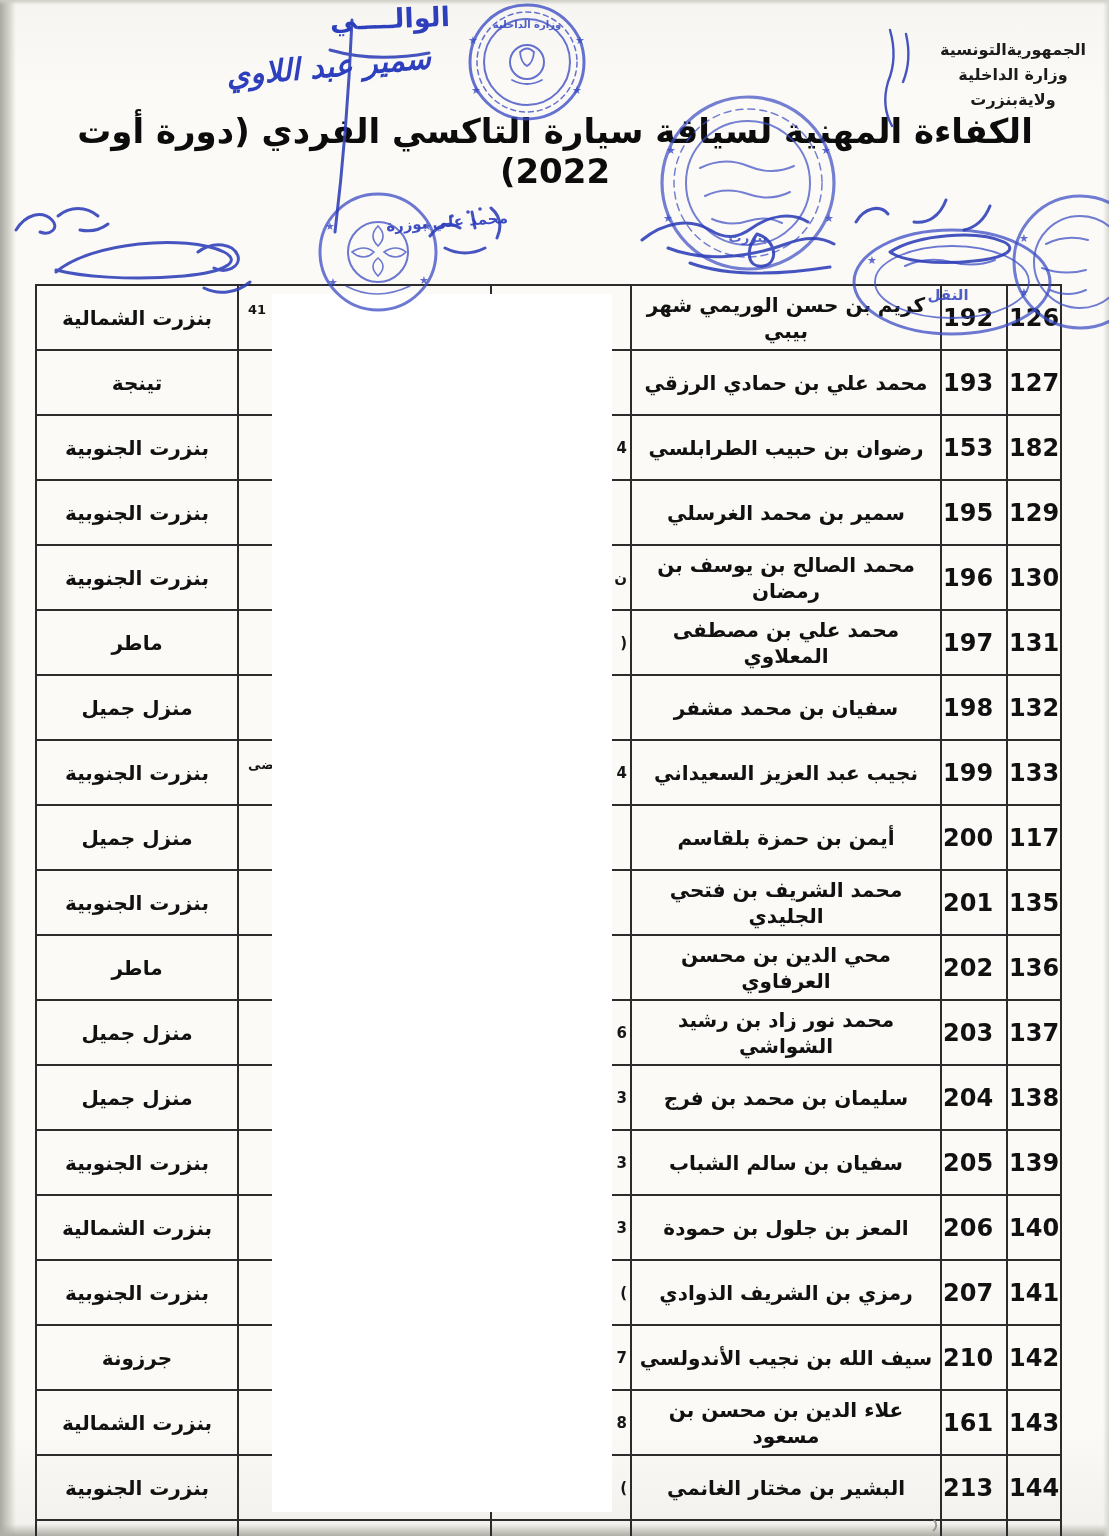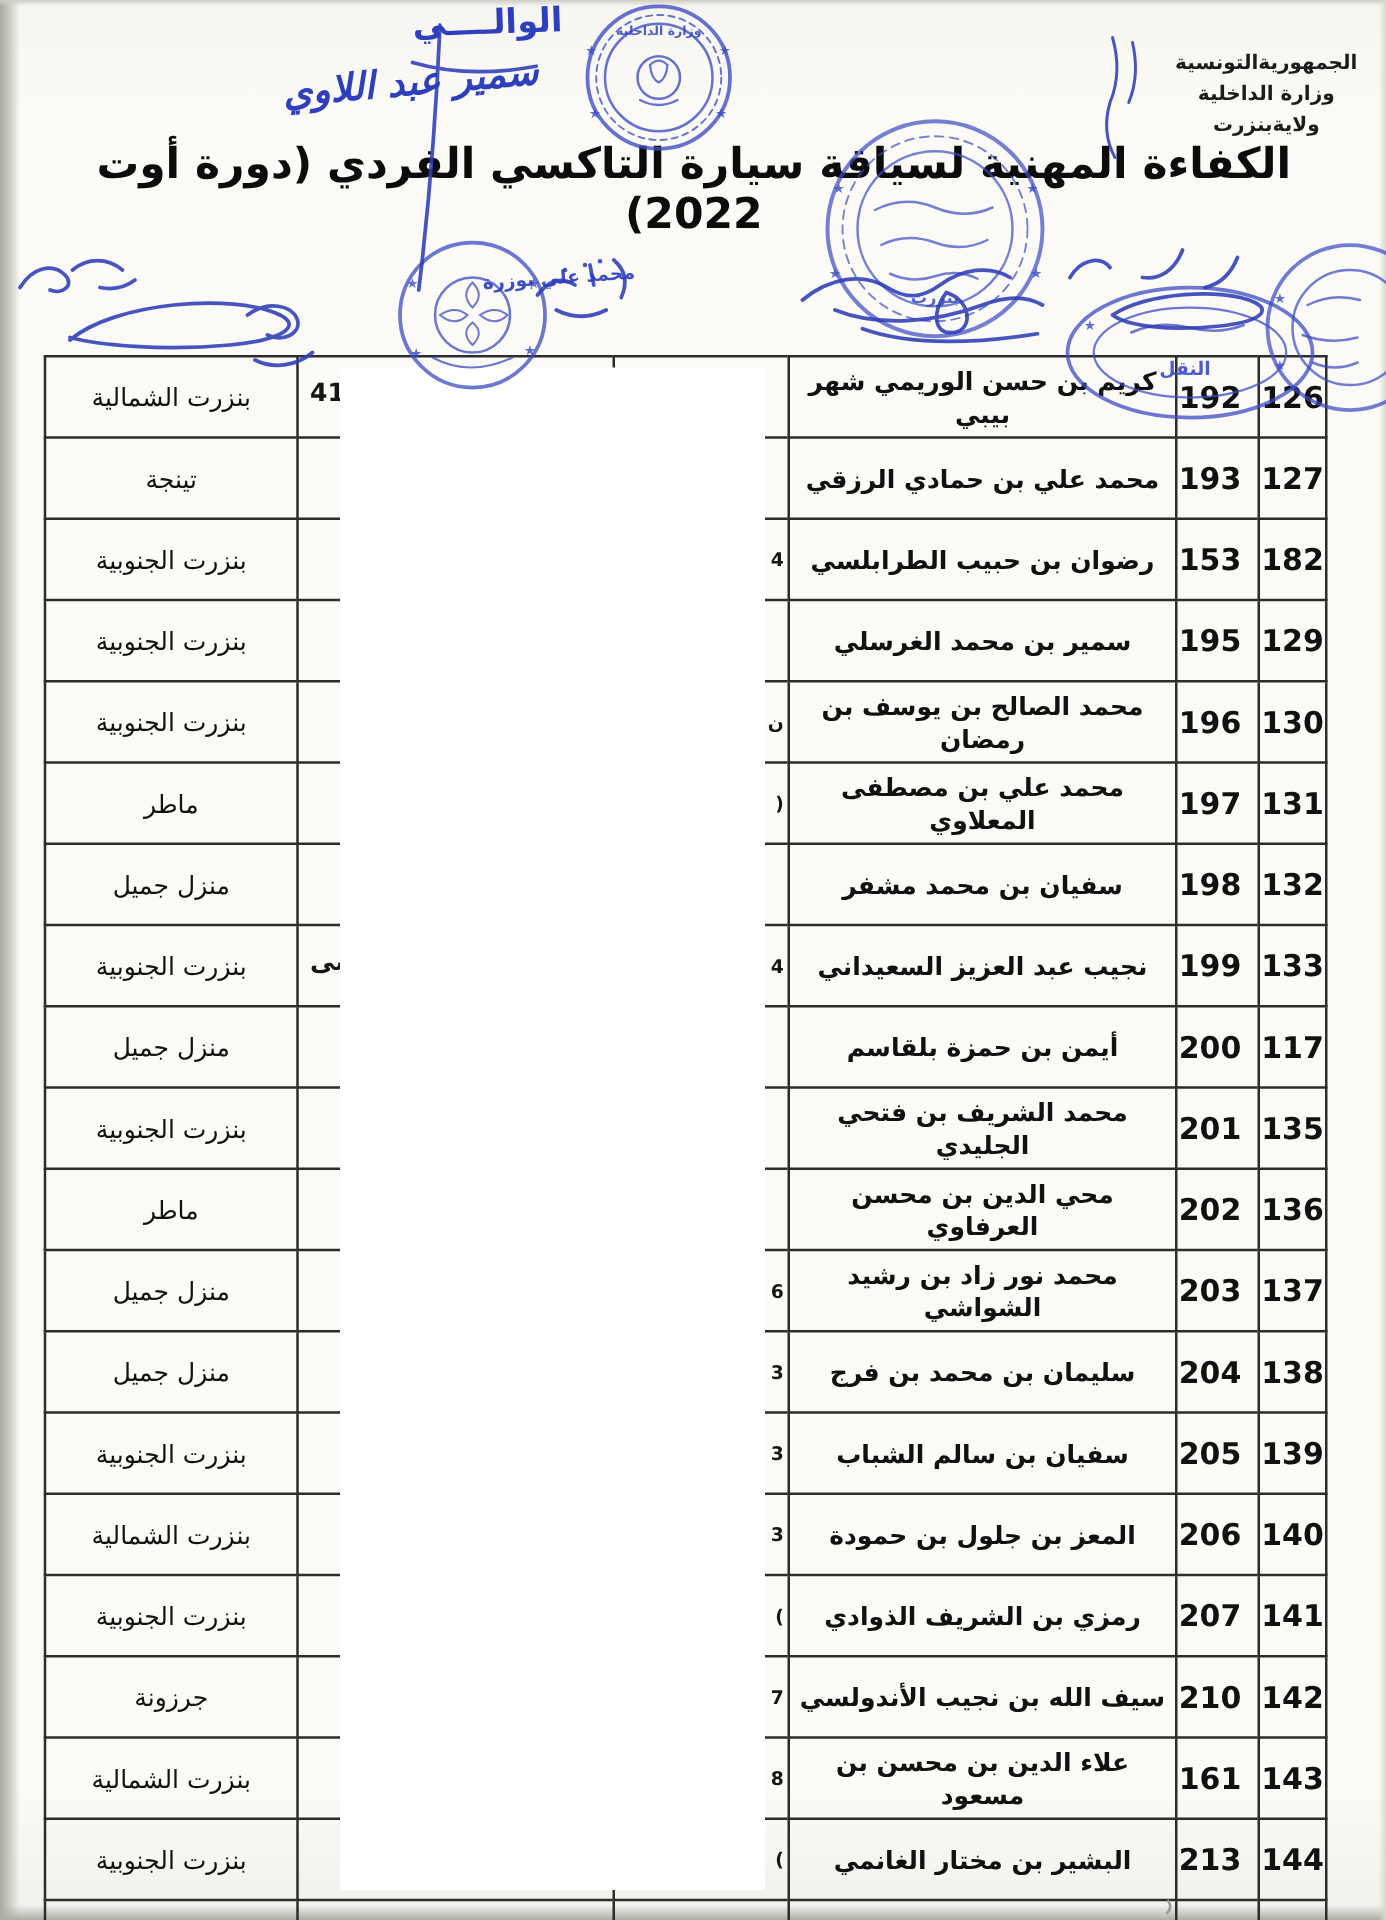--- a/index.html
+++ b/index.html
@@ -28,24 +28,24 @@
   .hw-note{left:386px;top:213px;font-size:15px;transform:rotate(-4deg);opacity:.92;}
 
   table.results{position:absolute;top:284px;left:35px;border-collapse:collapse;table-layout:fixed;
         direction:rtl;z-index:1;}
   table.results td{border:2px solid #2c2c2c;height:59px;vertical-align:middle;color:#111;
         overflow:hidden;}
   td.c-seq{font-size:24px;font-weight:bold;text-align:center;}
   td.c-num{font-size:24px;font-weight:bold;text-align:left;}
   td.c-name{font-size:20px;font-weight:bold;text-align:center;padding:2px 6px;line-height:1.3;}
   td.c-reda,td.c-redb{position:relative;}
-  td.c-loc{font-size:20px;font-weight:normal;text-align:center;}
+  td.c-loc{font-size:20px;font-weight:bold;text-align:center;}
   .leak{position:absolute;font-weight:bold;font-size:15px;color:#161616;}
   .leak-r{right:3px;top:50%;transform:translateY(-50%);}
-  .leak-l{left:9px;top:26%;font-size:20px;}
+  .leak-l{left:9px;top:26%;font-size:13px;}
 
   .redaction{position:absolute;left:272px;top:294px;width:340px;height:1218px;background:#ffffff;z-index:4;}
 
   svg.ink{position:absolute;left:0;top:0;z-index:6;pointer-events:none;}
 </style>
 </head>
 <body>
 
 <div class="page">
 

